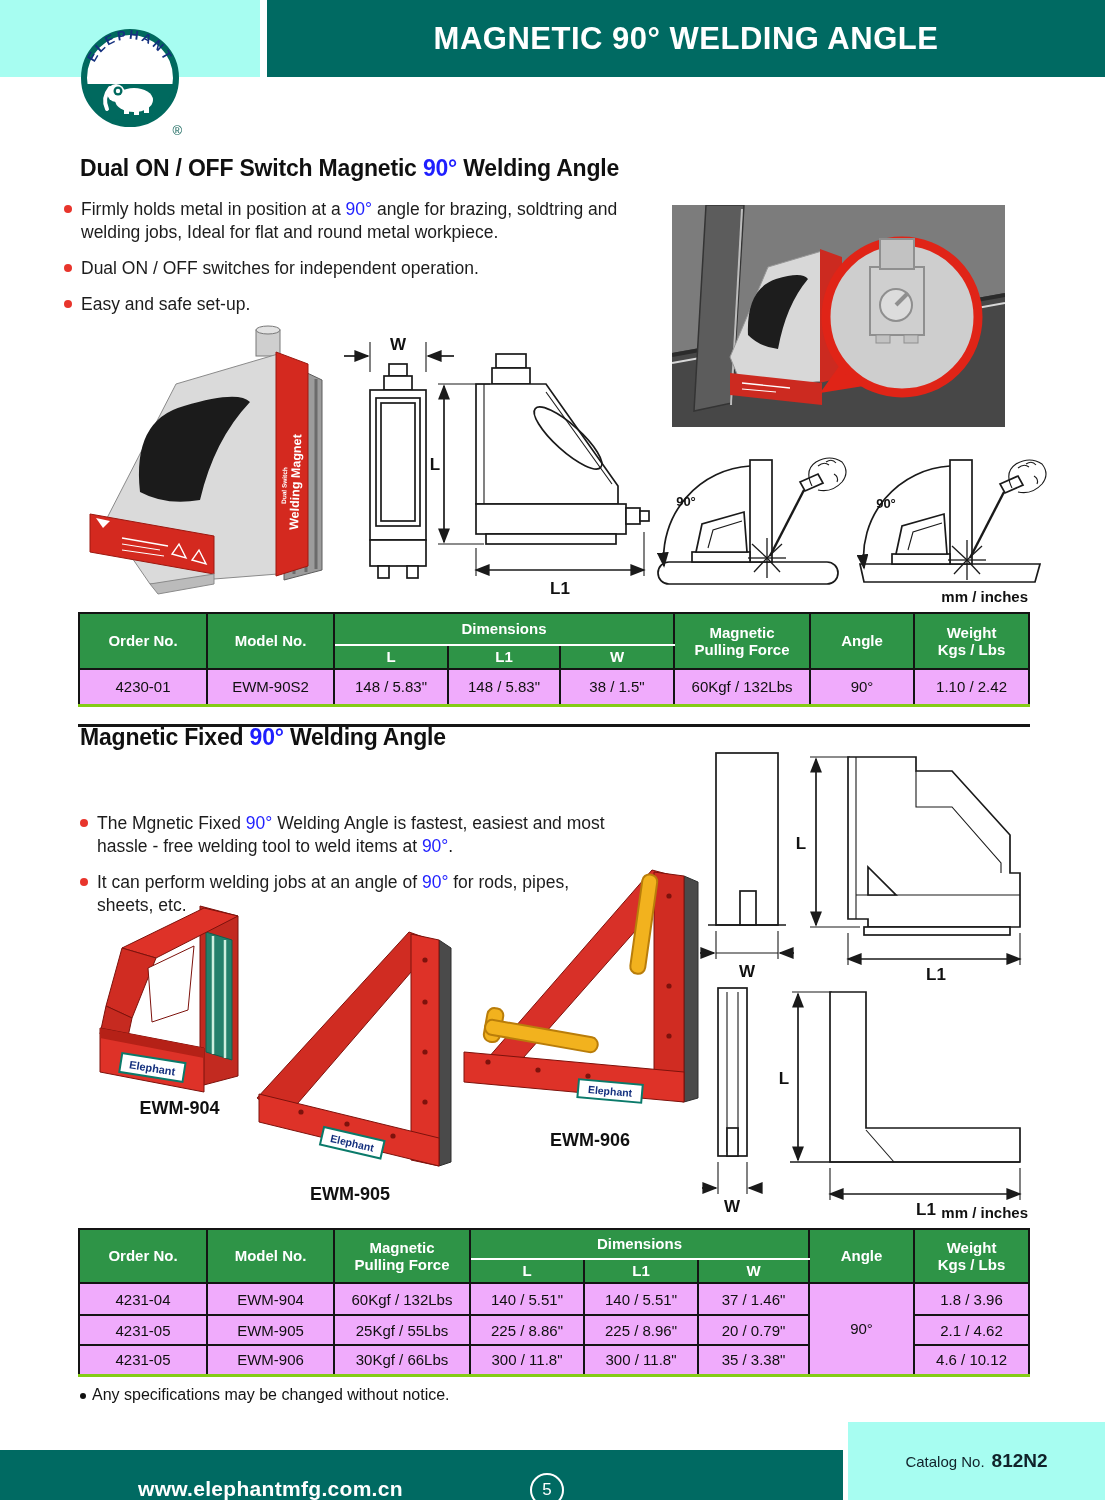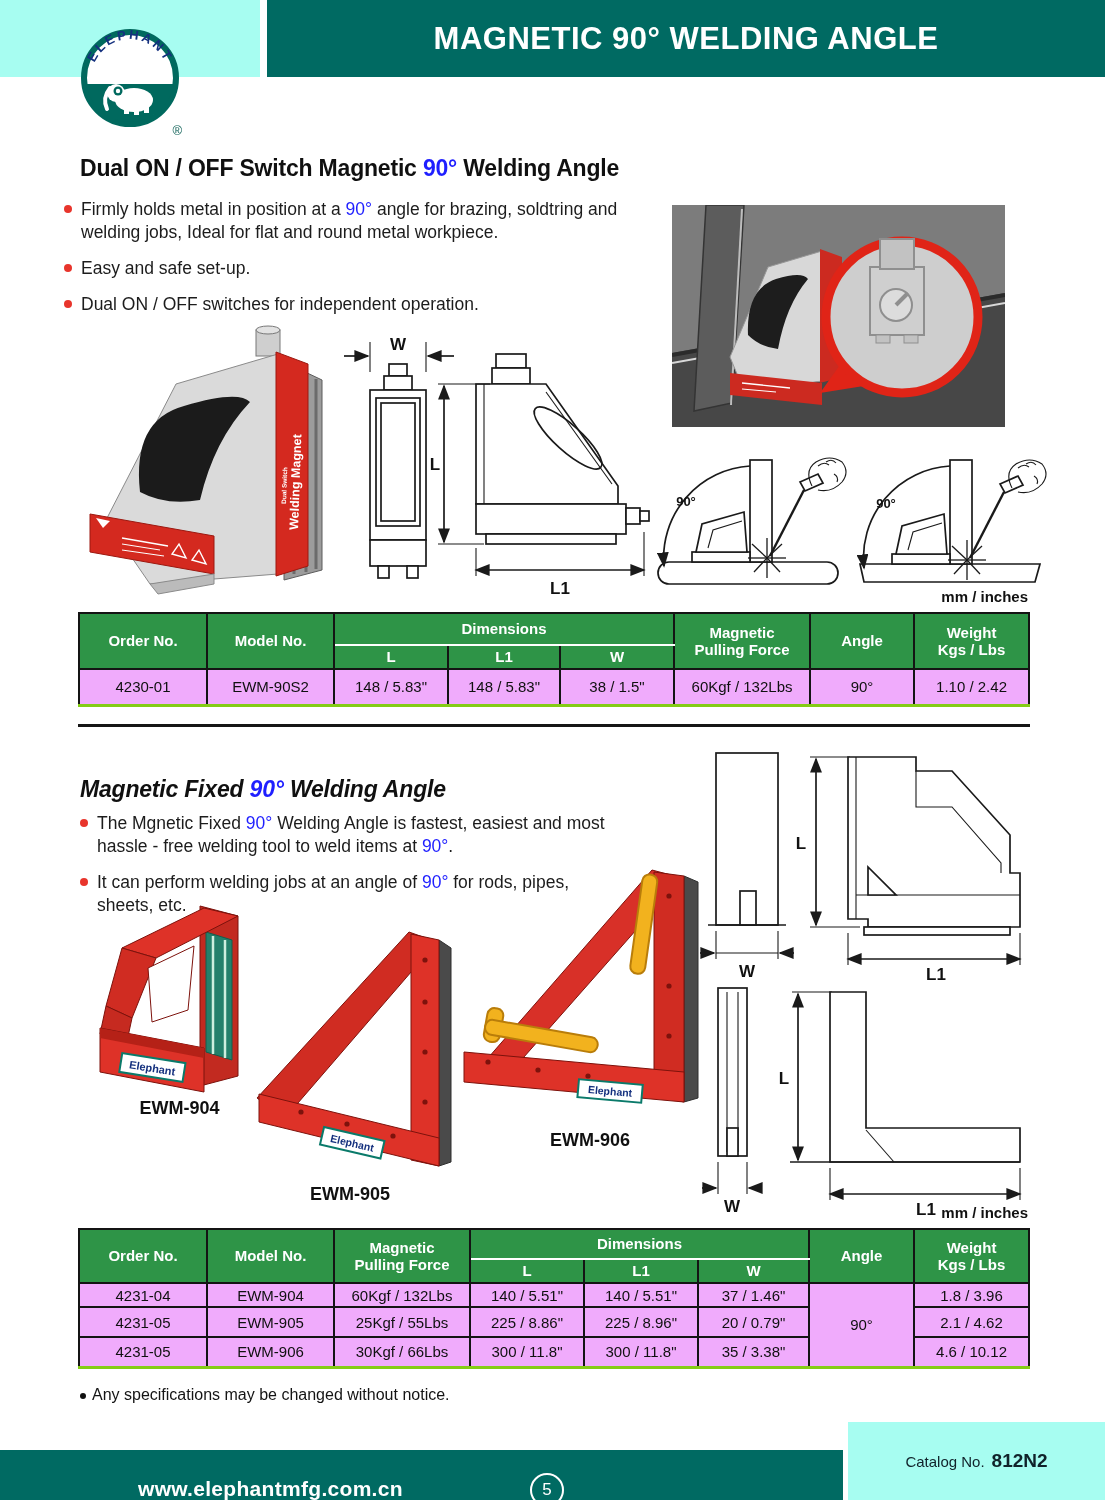--- a/index.html
+++ b/index.html
@@ -103,22 +103,22 @@
     </svg>
     <span class="reg">®</span>
   </div>
 
   <div class="abs h2" style="left:80px;top:155px;">
     <span>Dual ON / OFF Switch Magnetic </span><span class="deg">90°</span><span> Welding Angle</span>
   </div>
 
   <ul class="bullets abs" style="left:64px;top:198px;width:565px;">
     <li><span>Firmly holds metal in position at a </span><span class="deg">90°</span><span> angle for brazing, soldtring and welding jobs, Ideal for flat and round metal workpiece.</span></li>
+    <li><span>Dual ON / OFF switches for independent operation.</span></li>
     <li><span>Easy and safe set-up.</span></li>
-    <li><span>Dual ON / OFF switches for independent operation.</span></li>
   </ul>
 
   <div class="abs" style="left:672px;top:205px;">
     <svg viewBox="0 0 333 222" width="333" height="222">
       <rect width="333" height="222" fill="#6e6e6e"></rect>
       <polygon points="0,0 333,0 333,88 0,148" fill="#7c7c7c"></polygon>
       <polygon points="0,148 333,88 333,222 0,222" fill="#474747"></polygon>
       <line x1="0" y1="150" x2="333" y2="90" stroke="#2b2b2b" stroke-width="4"></line>
       <line x1="0" y1="158" x2="333" y2="98" stroke="#d8d8d8" stroke-width="2"></line>
       <polygon points="34,0 72,0 60,198 22,206" fill="#5c5c5c" stroke="#343434" stroke-width="1.5"></polygon>
@@ -297,21 +297,21 @@
           <td>60Kgf / 132Lbs</td>
           <td>90°</td>
           <td>1.10 / 2.42</td>
         </tr>
       </tbody>
     </table>
   </div>
 
   <div class="abs divider" style="top:724px;"></div>
 
-  <div class="abs h2" style="left:80px;top:776px;font-style:italic;">
+  <div class="abs h2" style="left:80px;top:724px;">
     <span>Magnetic Fixed </span><span class="deg">90°</span><span> Welding Angle</span>
   </div>
 
   <ul class="bullets abs" style="left:80px;top:812px;width:545px;">
     <li><span>The Mgnetic Fixed </span><span class="deg">90°</span><span> Welding Angle is fastest, easiest and most hassle - free welding tool to weld items at </span><span class="deg">90°</span><span>.</span></li>
     <li><span>It can perform welding jobs at an angle of </span><span class="deg">90°</span><span> for rods, pipes, sheets, etc.</span></li>
   </ul>
 
   <div class="abs" style="left:92px;top:888px;">
     <svg viewBox="0 0 175 215" width="175" height="215">
@@ -464,21 +464,21 @@
           <th rowspan="2">Weight
 Kgs / Lbs</th>
         </tr>
         <tr style="height:24px;">
           <th>L</th>
           <th>L1</th>
           <th>W</th>
         </tr>
       </thead>
       <tbody>
-        <tr style="height:24px;border-radius:13px;">
+        <tr style="height:32px;border-radius:13px;">
           <td class="b">4231-04</td>
           <td class="b">EWM-904</td>
           <td>60Kgf / 132Lbs</td>
           <td>140 / 5.51"</td>
           <td>140 / 5.51"</td>
           <td>37 / 1.46"</td>
           <td rowspan="3">90°</td>
           <td>1.8 / 3.96</td>
         </tr>
         <tr style="height:30px;">

